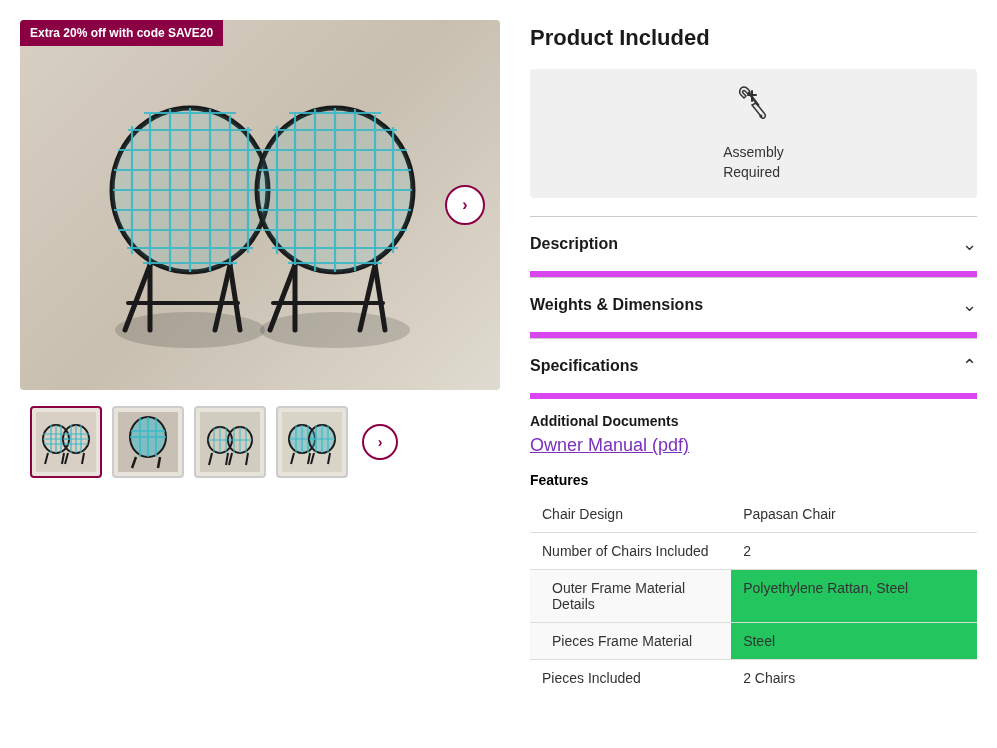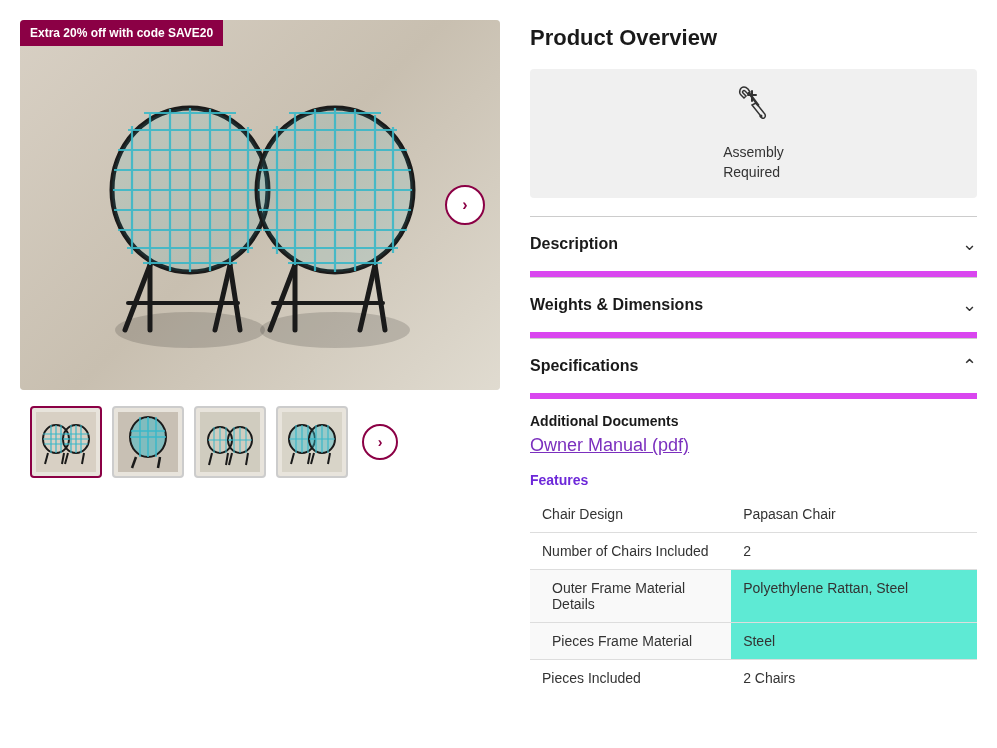--- a/index.html
+++ b/index.html
@@ -196,21 +196,21 @@
       text-decoration: underline;
       font-size: 18px;
       cursor: pointer;
       display: inline-block;
       margin-bottom: 16px;
     }
 
     .features-label {
       font-size: 14px;
       font-weight: bold;
-      color: #6d28d9;
+      color: #000000;
       margin-bottom: 8px;
     }
 
     .features-table {
       width: 100%;
       border-collapse: collapse;
       font-size: 14px;
     }
 
     .features-table tr {
@@ -230,21 +230,21 @@
     .features-table td:first-child {
       width: 45%;
     }
 
     .features-table tr.indented td:first-child {
       padding-left: 22px;
       background: #f9f9f9;
     }
 
     .features-table tr.indented td:last-child {
-      background: #5eead4;
+      background: #22c55e;
     }
 
     .features-table tr:not(.indented) td {
       background: #fff;
     }
   </style>
 </head>
 <body>
 
 <div class="page-container">
@@ -419,21 +419,21 @@
         </svg>
       </div>
 
       <button class="thumb-next-btn">›</button>
     </div>
 
   </div>
 
   <div class="right-column">
 
-    <h1 class="product-overview-title">Product Overview</h1>
+    <h1 class="product-overview-title">Product Included</h1>
 
     <div class="assembly-box">
       <div class="assembly-icon">
         
         <svg width="32" height="38" viewBox="0 0 32 38" xmlns="http://www.w3.org/2000/svg">
           <path d="M10 4 Q8 2 6 2 Q3 2 2 5 Q1 8 3 10 L6 13 L8 11 L5 8 Q4 7 5 6 Q6 5 7 6 L10 9 L12 7 Z" fill="none" stroke="#333" stroke-width="1.5"></path>
           <line x1="11" y1="8" x2="20" y2="20" stroke="#333" stroke-width="2.5" stroke-linecap="round"></line>
           <path d="M18 18 L26 28 Q28 30 27 32 Q26 34 24 33 Q22 32 22 30 L14 20 Z" fill="none" stroke="#333" stroke-width="1.5"></path>
           <circle cx="23" cy="31" r="1.5" fill="#333"></circle>
           <line x1="14" y1="6" x2="14" y2="16" stroke="#333" stroke-width="2" stroke-linecap="round"></line>

